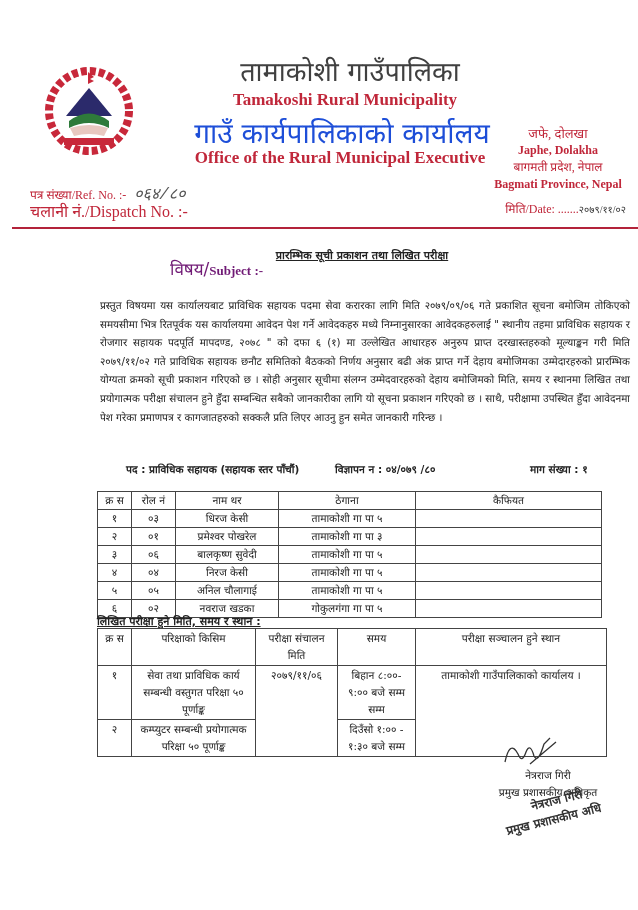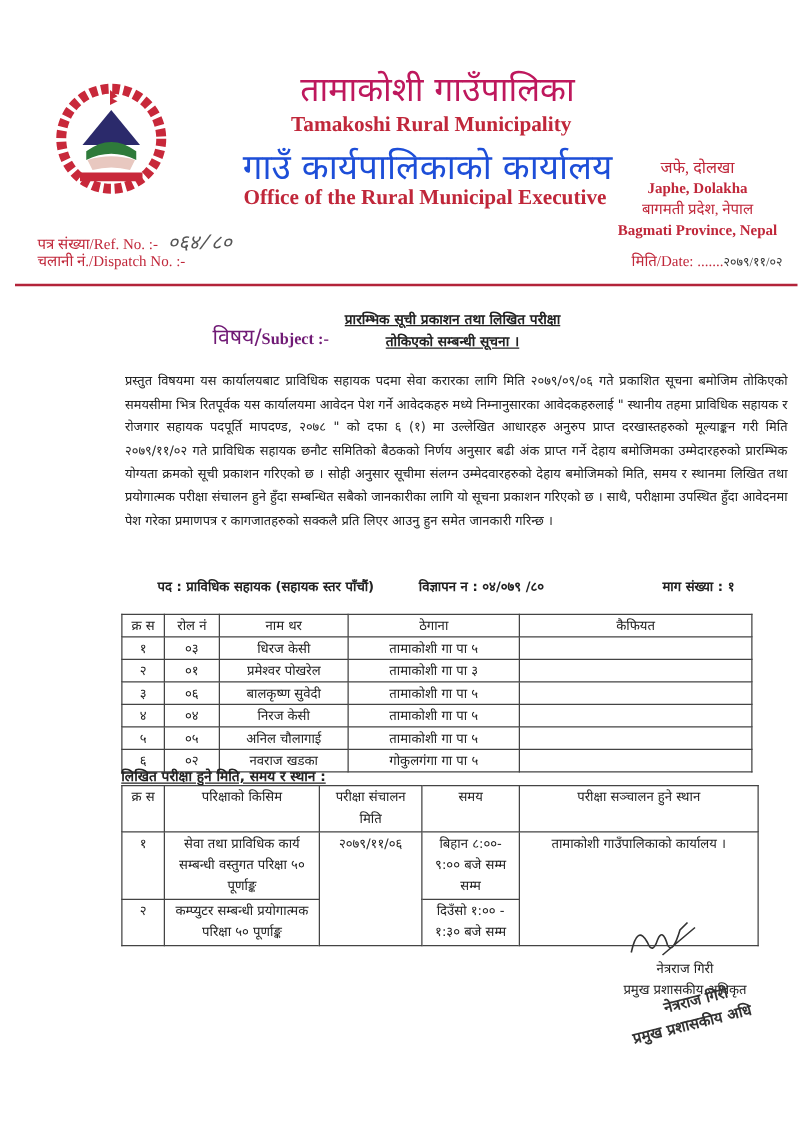--- a/index.html
+++ b/index.html
@@ -1,27 +1,27 @@
 <!DOCTYPE html>
 <html><head>
 <meta charset="utf-8">
 <style>
   html, body { margin:0; padding:0; background:#fff; }
   body { width:638px; height:910px; position:relative; overflow:hidden; font-family:"DejaVu Sans", sans-serif; color:#222; }
   .abs { position:absolute; }
   #logo { left:44px; top:66px; width:90px; height:90px; }
-  #title-np { left:200px; top:52px; width:300px; text-align:center; font-size:27px; color:#be185d; }
+  #title-np { left:200px; top:52px; width:300px; text-align:center; font-size:27px; color:#404040; }
   #title-en { left:190px; top:90px; width:310px; text-align:center; font-size:17px; font-weight:bold; color:#c0273a; font-family:Liberation Serif, serif; }
   #office-np { left:172px; top:113px; width:340px; text-align:center; font-size:28px; color:#1d4ed8; }
   #office-en { left:170px; top:148px; width:340px; text-align:center; font-size:17px; font-weight:bold; color:#c0273a; font-family:"Liberation Serif", serif; }
   #addr { right:10px; top:125px; width:140px; text-align:center; color:#c0273a; font-size:12px; line-height:17px; font-family:"Liberation Serif", serif; }
   #addr .b { font-weight:bold; }
   #ref { left:30px; top:182px; font-size:12px; color:#c0273a; font-family:"Liberation Serif", serif; }
   #ref .hand { color:#555; font-size:16px; font-style:italic; margin-left:8px; font-family:Liberation Mono, monospace; }
-  #dispatch { left:30px; top:200px; font-size:12px; color:#c0273a; font-family:"Liberation Serif", serif; }
+  #dispatch { left:30px; top:200px; font-size:16px; color:#c0273a; font-family:"Liberation Serif", serif; }
   #date { right:12px; top:200px; font-size:12px; color:#c0273a; font-family:"Liberation Serif", serif; }
   #date .val { color:#333; font-size:10px; }
   #hr { left:12px; top:227px; width:626px; height:2px; background:#b3233a; }
   #subject-label { left:170px; top:257px; font-size:17px; color:#701a75; }
   #subject-label small { font-size:13px; font-weight:bold; font-family:"Liberation Serif", serif; }
   #subject { left:262px; top:247px; width:200px; text-align:center; font-size:11px; line-height:18px; text-decoration:underline; font-weight:bold; }
   #body-text { left:100px; top:296px; width:530px; font-size:10.3px; line-height:18.6px; text-align:justify; }
   #post-line { left:100px; top:462px; width:520px; font-size:10.5px; }
   #post-line .c1 { position:absolute; left:0; font-weight:bold;margin-left:26px; }
   #post-line .c2 { position:absolute; left:235px; font-weight:bold; }
@@ -68,21 +68,20 @@
 <div id="date" class="abs">
   <span>मिति/Date: .......</span><span class="val">२०७९/११/०२</span>
 </div>
 <div id="hr" class="abs"></div>
 
 <div id="subject-label" class="abs">
   <span>विषय/</span><small>Subject :-</small>
 </div>
 <div id="subject" class="abs">
   <div>प्रारम्भिक सूची प्रकाशन तथा लिखित परीक्षा</div>
-  <div>तोकिएको सम्बन्धी सूचना ।</div>
 </div>
 
 <div id="body-text" class="abs">प्रस्तुत विषयमा यस कार्यालयबाट प्राविधिक सहायक पदमा सेवा करारका लागि मिति २०७९/०९/०६ गते प्रकाशित सूचना बमोजिम तोकिएको समयसीमा भित्र रितपूर्वक यस कार्यालयमा आवेदन पेश गर्ने आवेदकहरु मध्ये निम्नानुसारका आवेदकहरुलाई " स्थानीय तहमा प्राविधिक सहायक र रोजगार सहायक पदपूर्ति मापदण्ड, २०७८ " को दफा ६ (१) मा उल्लेखित आधारहरु अनुरुप प्राप्त दरखास्तहरुको मूल्याङ्कन गरी मिति २०७९/११/०२ गते प्राविधिक सहायक छनौट समितिको बैठकको निर्णय अनुसार बढी अंक प्राप्त गर्ने देहाय बमोजिमका उम्मेदारहरुको प्रारम्भिक योग्यता क्रमको सूची प्रकाशन गरिएको छ । सोही अनुसार सूचीमा संलग्न उम्मेदवारहरुको देहाय बमोजिमको मिति, समय र स्थानमा लिखित तथा प्रयोगात्मक परीक्षा संचालन हुने हुँदा सम्बन्धित सबैको जानकारीका लागि यो सूचना प्रकाशन गरिएको छ । साथै, परीक्षामा उपस्थित हुँदा आवेदनमा पेश गरेका प्रमाणपत्र र कागजातहरुको सक्कलै प्रति लिएर आउनु हुन समेत जानकारी गरिन्छ ।</div>
 
 <div id="post-line" class="abs">
   <span class="c1">पद : प्राविधिक सहायक (सहायक स्तर पाँचौं)</span>
   <span class="c2">विज्ञापन न : ०४/०७९ /८०</span>
   <span class="c3">माग संख्या : १</span>
 </div>
 

